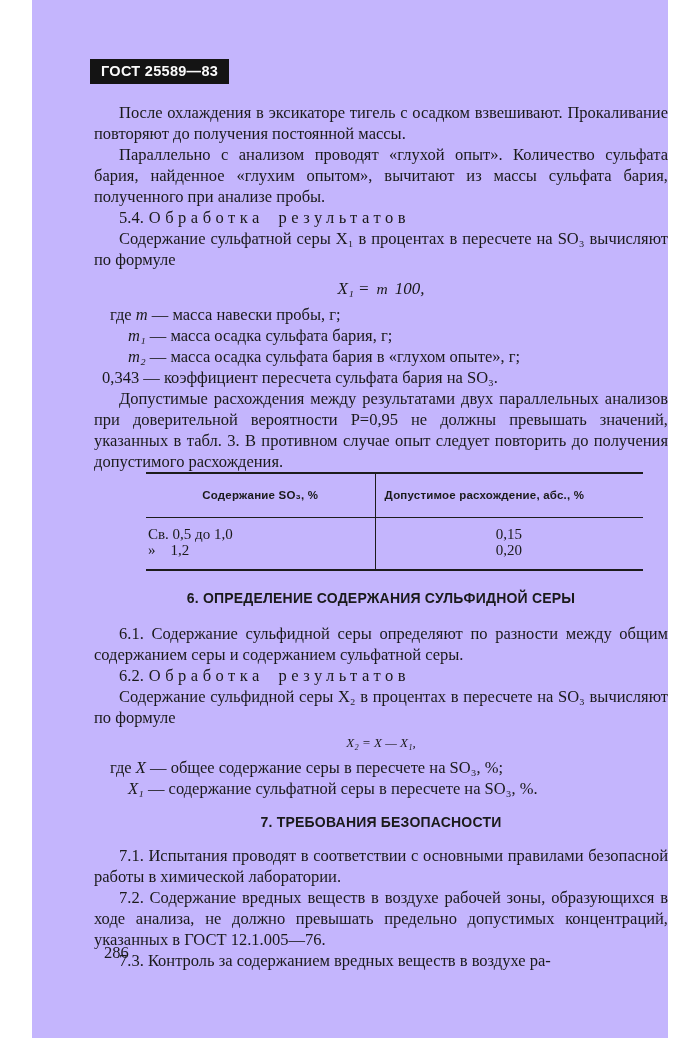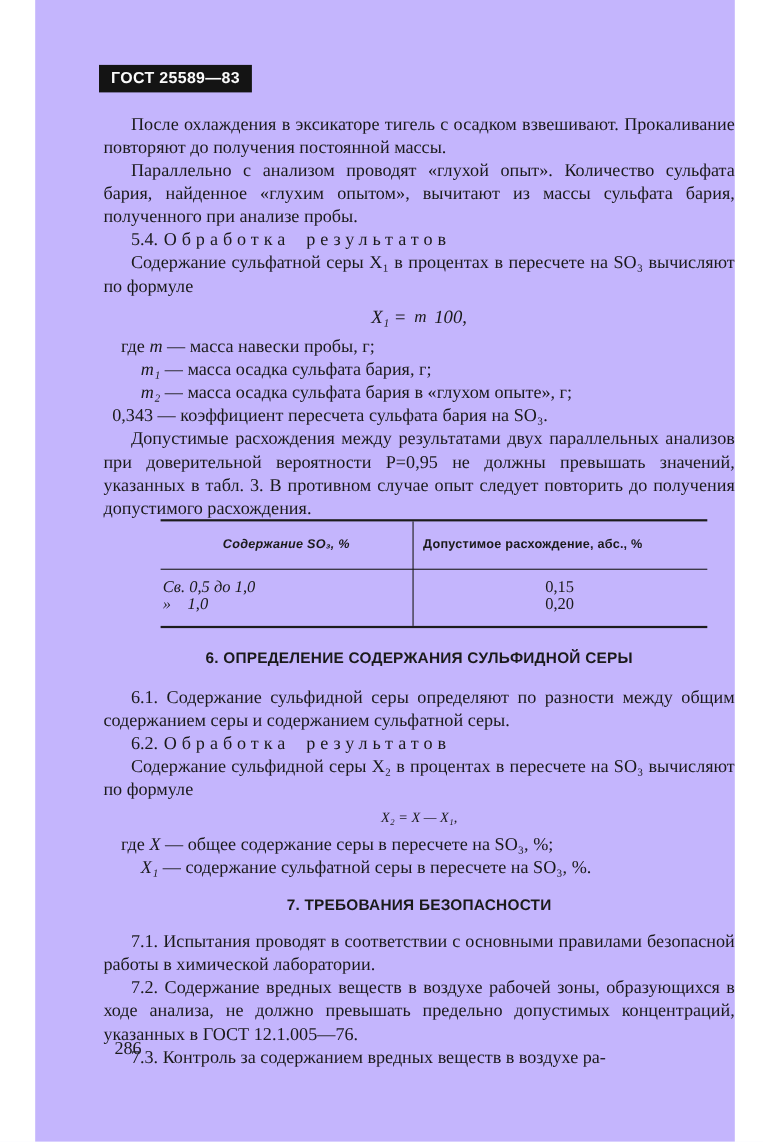--- a/index.html
+++ b/index.html
@@ -69,21 +69,21 @@
   .gtable {
     position: relative;
     margin-left: 52px;
     width: 497px;
     border-top: 2px solid #1c1c1c;
     border-bottom: 2px solid #1c1c1c;
     font-size: 15px;
   }
   .vline { position: absolute; left: 46%; top: 0; bottom: 0; width: 1.5px; background: #1c1c1c; }
   .trow { display: flex; }
-  .c1 { width: 46%; font-style: italic; }
+  .c1 { width: 46%; }
   .c2 { width: 54%; }
   .thead { border-bottom: 1.5px solid #1c1c1c; min-height: 44px; }
   .thead .tc {
     display: flex;
     align-items: center;
     font-family: "Liberation Sans", "DejaVu Sans", sans-serif;
     font-weight: bold;
     font-size: 11.5px;
     letter-spacing: 0.2px;
   }
@@ -148,21 +148,21 @@
       <div class="trow thead">
         <div class="tc c1">Содержание SO₃, %</div>
         <div class="tc c2">Допустимое расхождение, абс., %</div>
       </div>
       <div class="tbody">
         <div class="trow data">
           <div class="tc c1">Св. 0,5 до 1,0</div>
           <div class="tc c2">0,15</div>
         </div>
         <div class="trow data">
-          <div class="tc c1">» 1,0</div>
+          <div class="tc c1">» 1,2</div>
           <div class="tc c2">0,20</div>
         </div>
       </div>
     </div>
 
     <h3 class="section-heading h6">6. ОПРЕДЕЛЕНИЕ СОДЕРЖАНИЯ СУЛЬФИДНОЙ СЕРЫ</h3>
 
     <p class="para indent">6.1. Содержание сульфидной серы определяют по разности между общим содержанием серы и содержанием сульфатной серы.</p>
 
     <p class="heading-spaced"><span>6.2.</span><span class="spaced">Обработка результатов</span></p>

